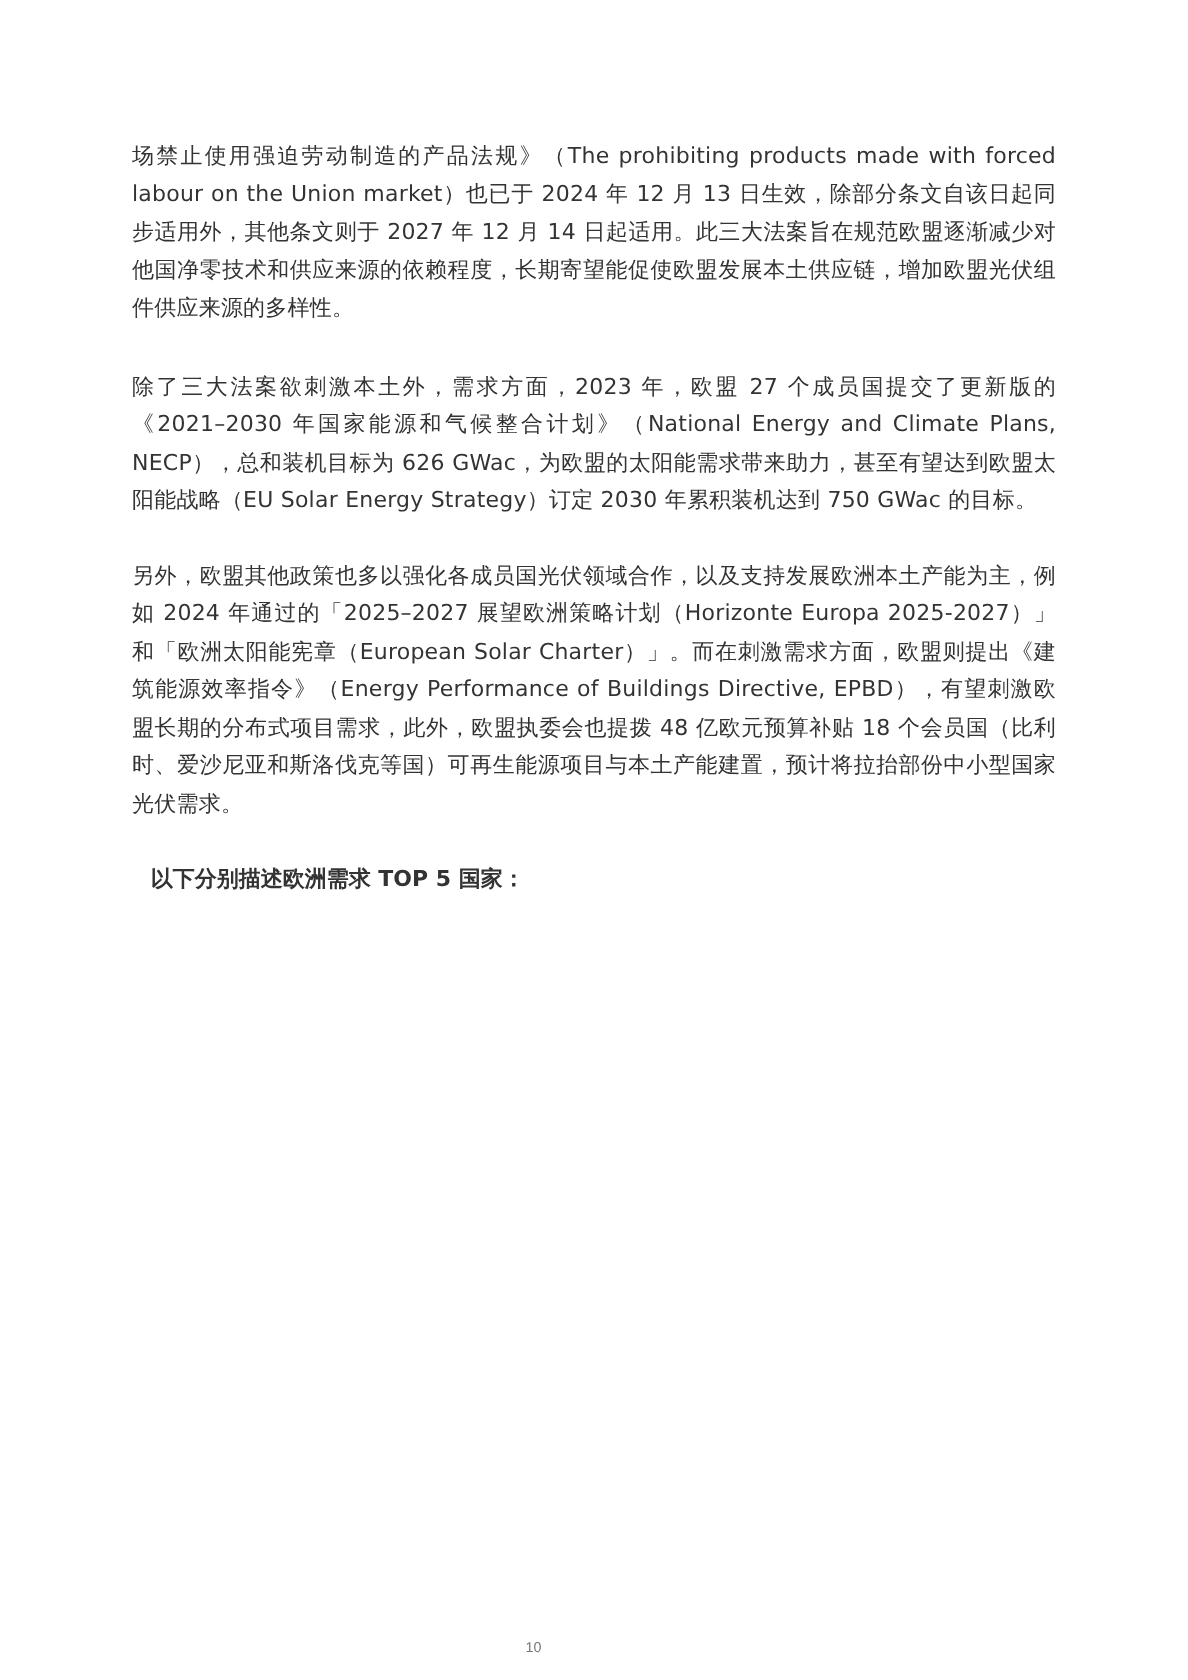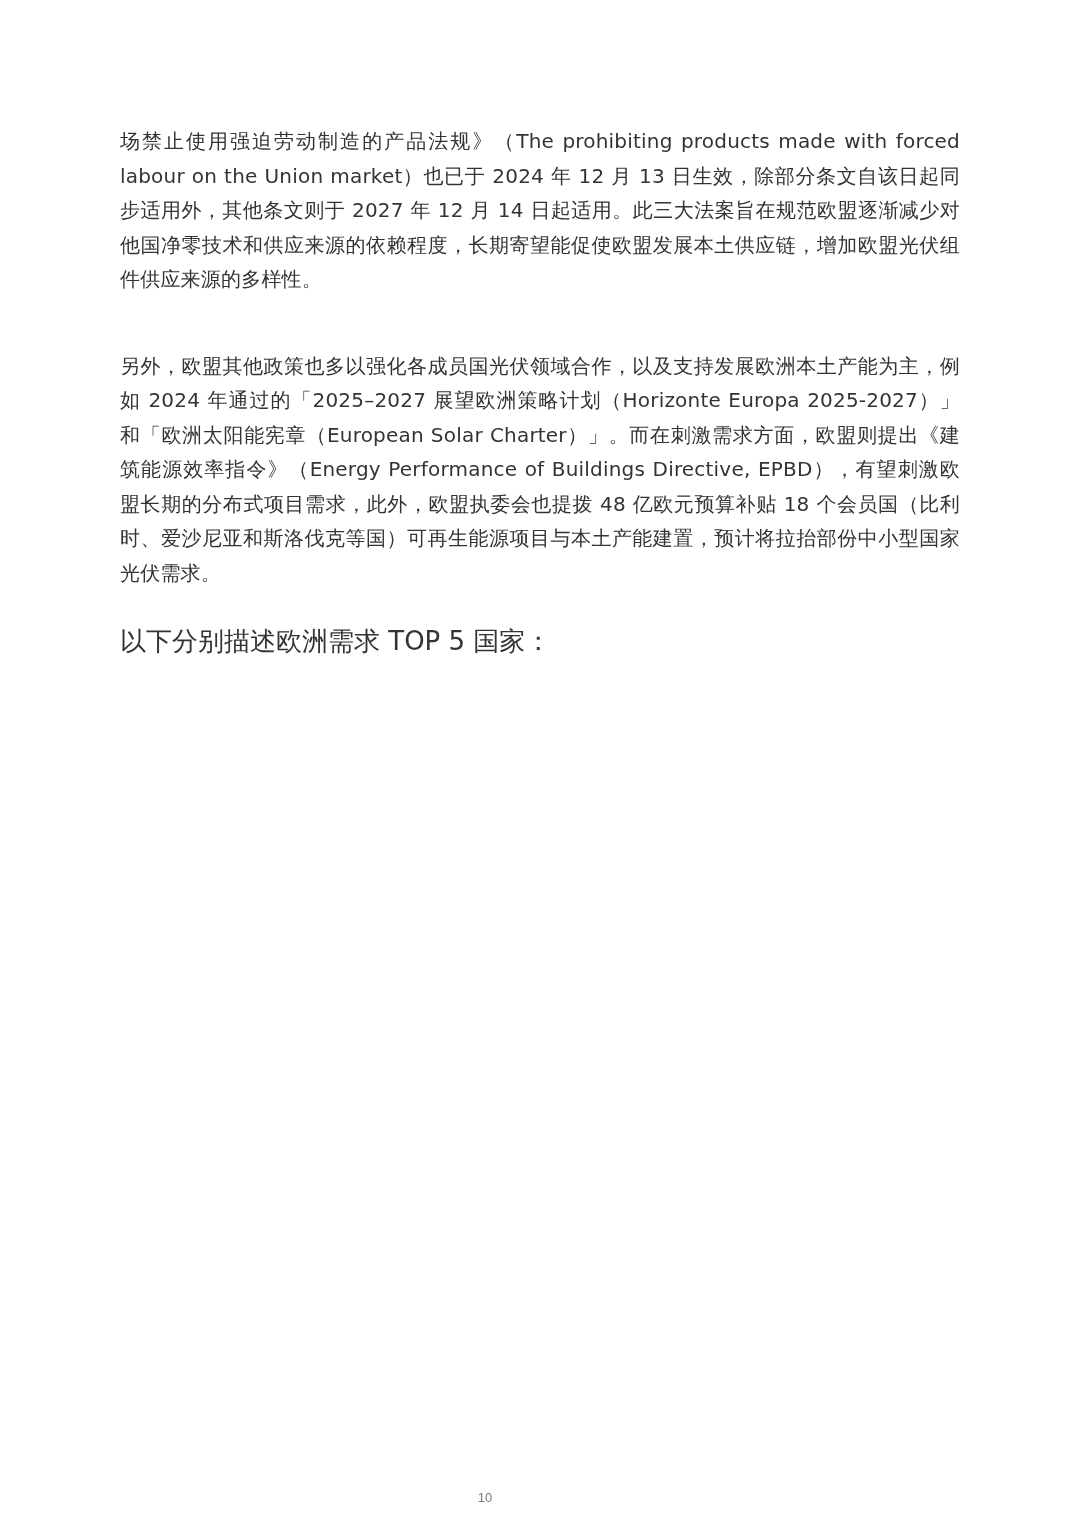--- a/index.html
+++ b/index.html
@@ -22,45 +22,46 @@
     width: 840px;
   }
   .para {
     font-size: 20px;
     line-height: 34.5px;
     text-align: justify;
     text-align-last: left;
     margin: 0 0 34px 0;
     letter-spacing: 0.2px;
   }
-  .para.p1 { margin-bottom: 52px; }
+  .para.p1 { margin-bottom: 37px; }
   .highlight {
     color: #F2B53A;
     font-weight: bold;
   }
   .section-lead {
-    font-size: 26px;
+    font-size: 20px;
     line-height: 34.5px;
-    font-weight: normal;
-    margin: 0;
+    font-weight: bold;
+    margin: 17px;
     color: #333333;
   }
   .page-number {
     position: absolute;
     left: 0;
     width: 970px;
     top: 1490px;
     text-align: center;
     font-size: 13px;
     color: #777777;
     font-family: "Liberation Sans", sans-serif;
   }
 </style>
 </head>
 <body>
 
 <div class="page">
   <p class="para p1">场禁止使用强迫劳动制造的产品法规》（The prohibiting products made with forced labour on the Union market）也已于 2024 年 12 月 13 日生效，除部分条文自该日起同步适用外，其他条文则于 2027 年 12 月 14 日起适用。此三大法案旨在规范欧盟逐渐减少对他国净零技术和供应来源的依赖程度，长期寄望能促使欧盟发展本土供应链，增加欧盟光伏组件供应来源的多样性。</p>
+  <p class="para">除了三大法案欲刺激本土外，需求方面，2023 年，欧盟 27 个成员国提交了更新版的《2021–2030 年国家能源和气候整合计划》（National Energy and Climate Plans, NECP），总和装机目标为 626 GWac，为欧盟的太阳能需求带来助力，甚至有望达到欧盟太阳能战略（EU Solar Energy Strategy）订定 2030 年累积装机达到 750 GWac 的目标。</p>
   <p class="para">另外，欧盟其他政策也多以强化各成员国光伏领域合作，以及支持发展欧洲本土产能为主，例如 2024 年通过的「2025–2027 展望欧洲策略计划（Horizonte Europa 2025-2027）」和「欧洲太阳能宪章（European Solar Charter）」。而在刺激需求方面，欧盟则提出《建筑能源效率指令》（Energy Performance of Buildings Directive, EPBD），有望刺激欧盟长期的分布式项目需求，此外，欧盟执委会也提拨 48 亿欧元预算补贴 18 个会员国（比利时、爱沙尼亚和斯洛伐克等国）可再生能源项目与本土产能建置，预计将拉抬部份中小型国家光伏需求。</p>
   <p class="section-lead">以下分别描述欧洲需求 TOP 5 国家：</p>
 </div>
 
 <div class="page-number">10</div>
 
 </body></html>

